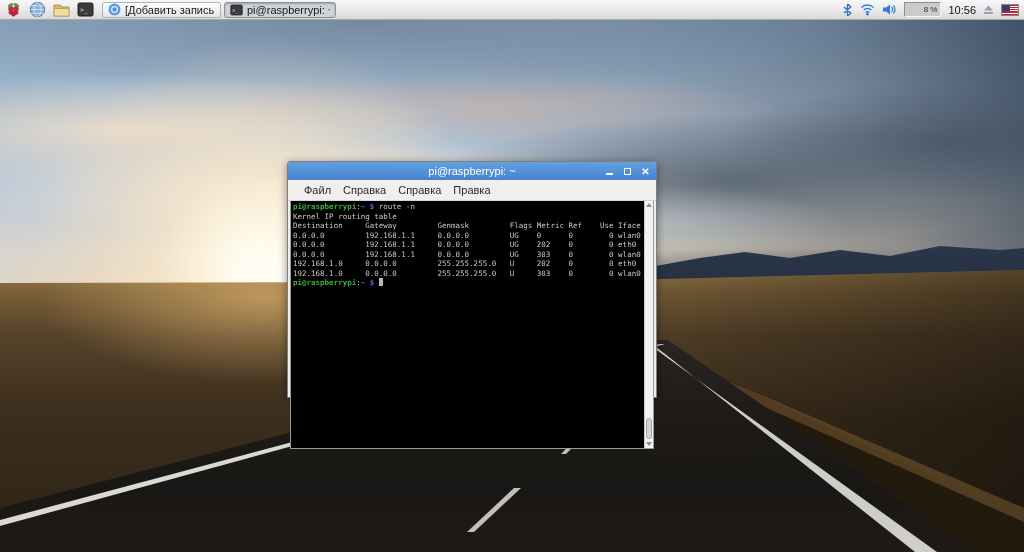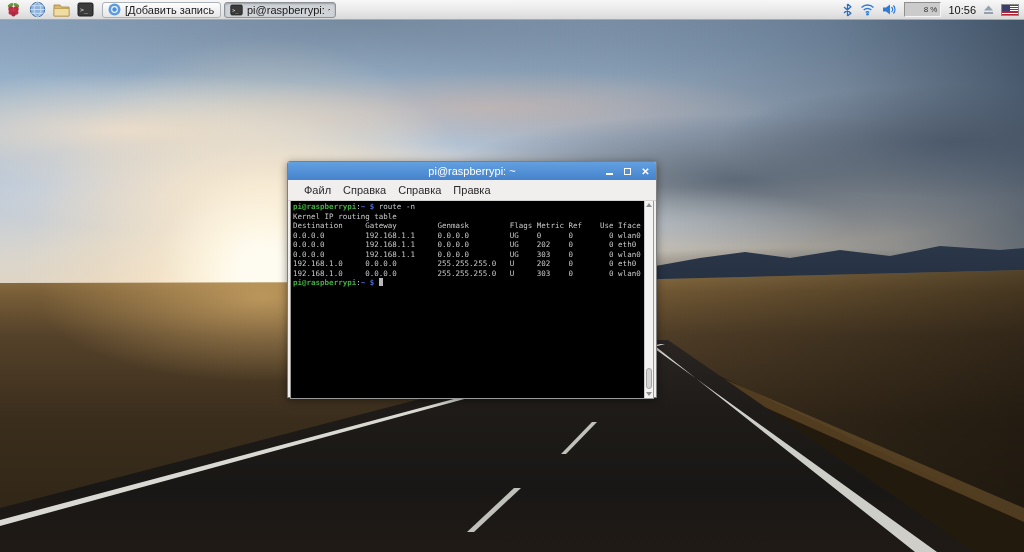--- a/index.html
+++ b/index.html
@@ -98,21 +98,21 @@
     display:flex; align-items:center; position:relative; }
   .title { position:absolute; left:0; right:0; text-align:center; font-size:11px; color:#fff; }
   .controls { position:absolute; right:6px; top:0; height:18px; display:flex; align-items:center; gap:9px; }
   .ctl { width:9px; height:9px; position:relative; display:inline-block; }
   .ctl-min::after { content:""; position:absolute; left:1px; right:1px; bottom:1px; height:2px; background:#fff; }
   .ctl-max::after { content:""; position:absolute; inset:1px; border:1.5px solid #fff; }
   .ctl-close { color:#fff; font-size:10px; font-weight:bold; line-height:9px; text-align:center; }
   .menubar { height:21px; display:flex; align-items:center; padding-left:16px; gap:12px;
     background:#f0efee; border-bottom:1px solid #d6d4d2; font-size:11px; color:#2a2a2a; }
   .menu-item { cursor:default; }
-  .term { position:relative; margin:0 2px 2px 2px; height:198px; background:#000;
+  .term { position:relative; margin:0 2px 2px 2px; height:248px; background:#000;
     border:1px solid #9a9a9a; border-top:none; overflow:hidden; }
   .term-text { position:absolute; left:2px; top:1px; right:11px; bottom:0;
     font-family:"DejaVu Sans Mono",monospace; font-size:7.5px; line-height:9.55px;
     color:#c9c9c9; white-space:pre; }
   .fg-green { color:#3fae3f; font-weight:bold; }
   .fg-blue  { color:#4f6bd5; font-weight:bold; }
   .cursor { display:inline-block; width:4.5px; height:8px; background:#b9b9b9; vertical-align:-1px; }
   .scrollbar { position:absolute; top:0; right:0; bottom:0; width:9px; background:#f3f3f3; border-left:1px solid #c9c9c9; }
   .sb-up, .sb-down { position:absolute; left:0; width:8px; height:8px; display:flex; align-items:center; justify-content:center; }
   .sb-up { top:0; } .sb-down { bottom:0; }

